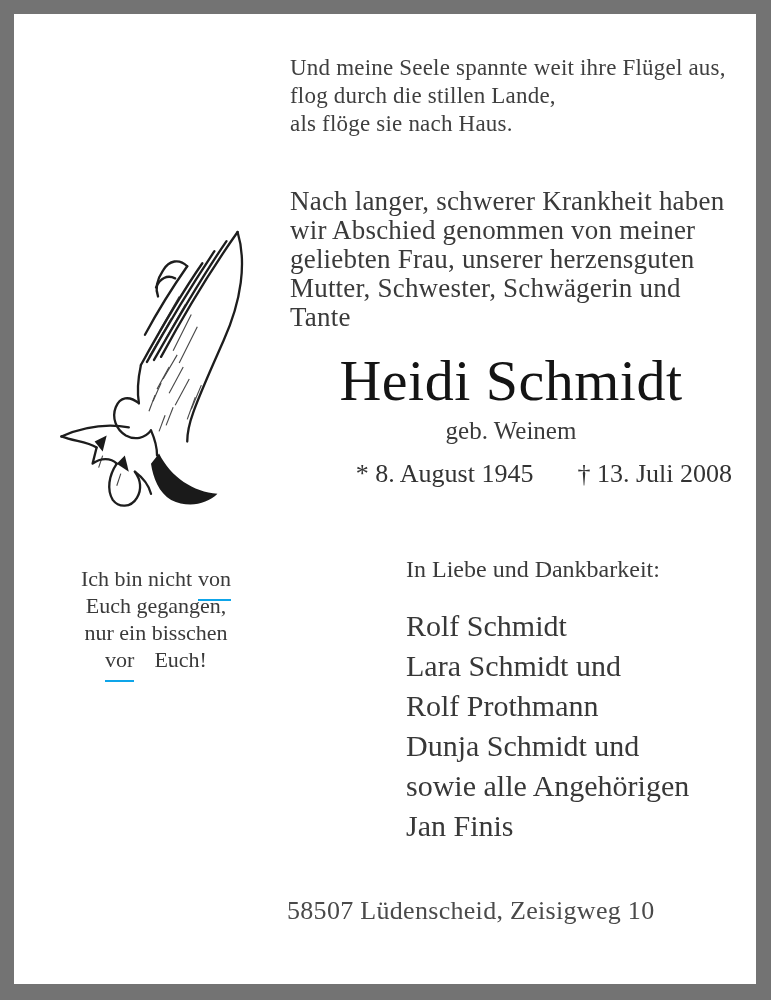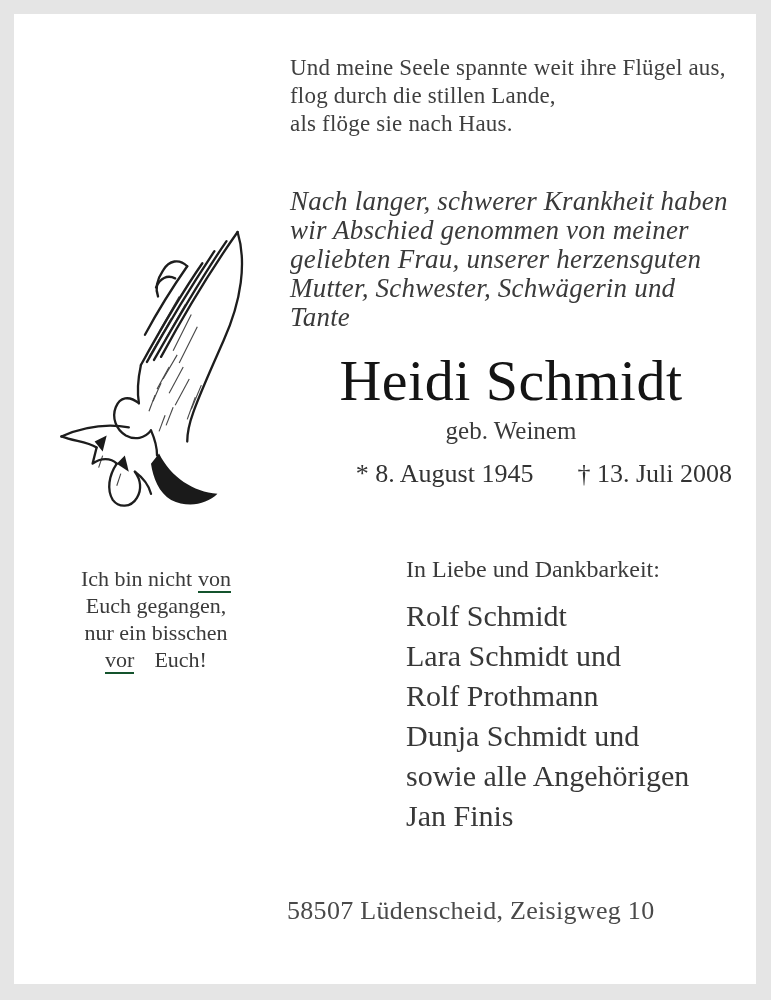--- a/index.html
+++ b/index.html
@@ -1,19 +1,19 @@
 <!DOCTYPE html>
 <html><head>
 <meta charset="utf-8">
 <style>
   html,body{margin:0;padding:0;background:#888;}
   .frame{
     position:relative;
     width:771px;height:1000px;
-    background:#e5e5e5;
+    background:#737373;
     font-family:"Liberation Serif","DejaVu Serif",serif;
     overflow:hidden;
   }
   .sheet{
     position:absolute;
     left:14px;top:14px;right:15px;bottom:16px;
     background:#fff;
     color:#3d3d3d;
   }
   .abs{position:absolute;}
@@ -25,21 +25,20 @@
     color:#3f3f3f;
     letter-spacing:0.2px;
   }
 
   
   .intro{
     left:276px;top:173px;
     font-size:27px;line-height:29px;
     color:#3a3a3a;
     letter-spacing:0.2px;
-    font-style:italic;
   }
 
   
   .hands{
     left:44px;top:212px;width:188px;height:292px;
   }
 
   
   .name-block{
     left:276px;top:334px;width:442px;
@@ -65,36 +64,36 @@
   }
 
   
   .epitaph{
     left:26px;top:551px;width:232px;
     text-align:center;
     font-size:22px;line-height:27px;
     color:#3a3a3a;
   }
   .uline{
-    border-bottom:2px solid #14532d;
-    padding-bottom:0px;
+    border-bottom:2px solid #0ea5e9;
+    padding-bottom:8px;
   }
   .sp-l{margin-left:6px;}
   .sp-r{margin-right:20px;}
 
   
   .mourners{
     left:392px;top:541px;
   }
   .mourners-heading{
     font-size:24px;line-height:28px;
     color:#3a3a3a;
   }
   .mourner-names{
-    margin-top:13px;
+    margin-top:23px;
     font-size:30px;line-height:40px;
     color:#383838;
   }
 
   
   .address{
     left:273px;top:882px;
     font-size:26px;line-height:30px;
     color:#4a4a4a;
     letter-spacing:0.3px;

